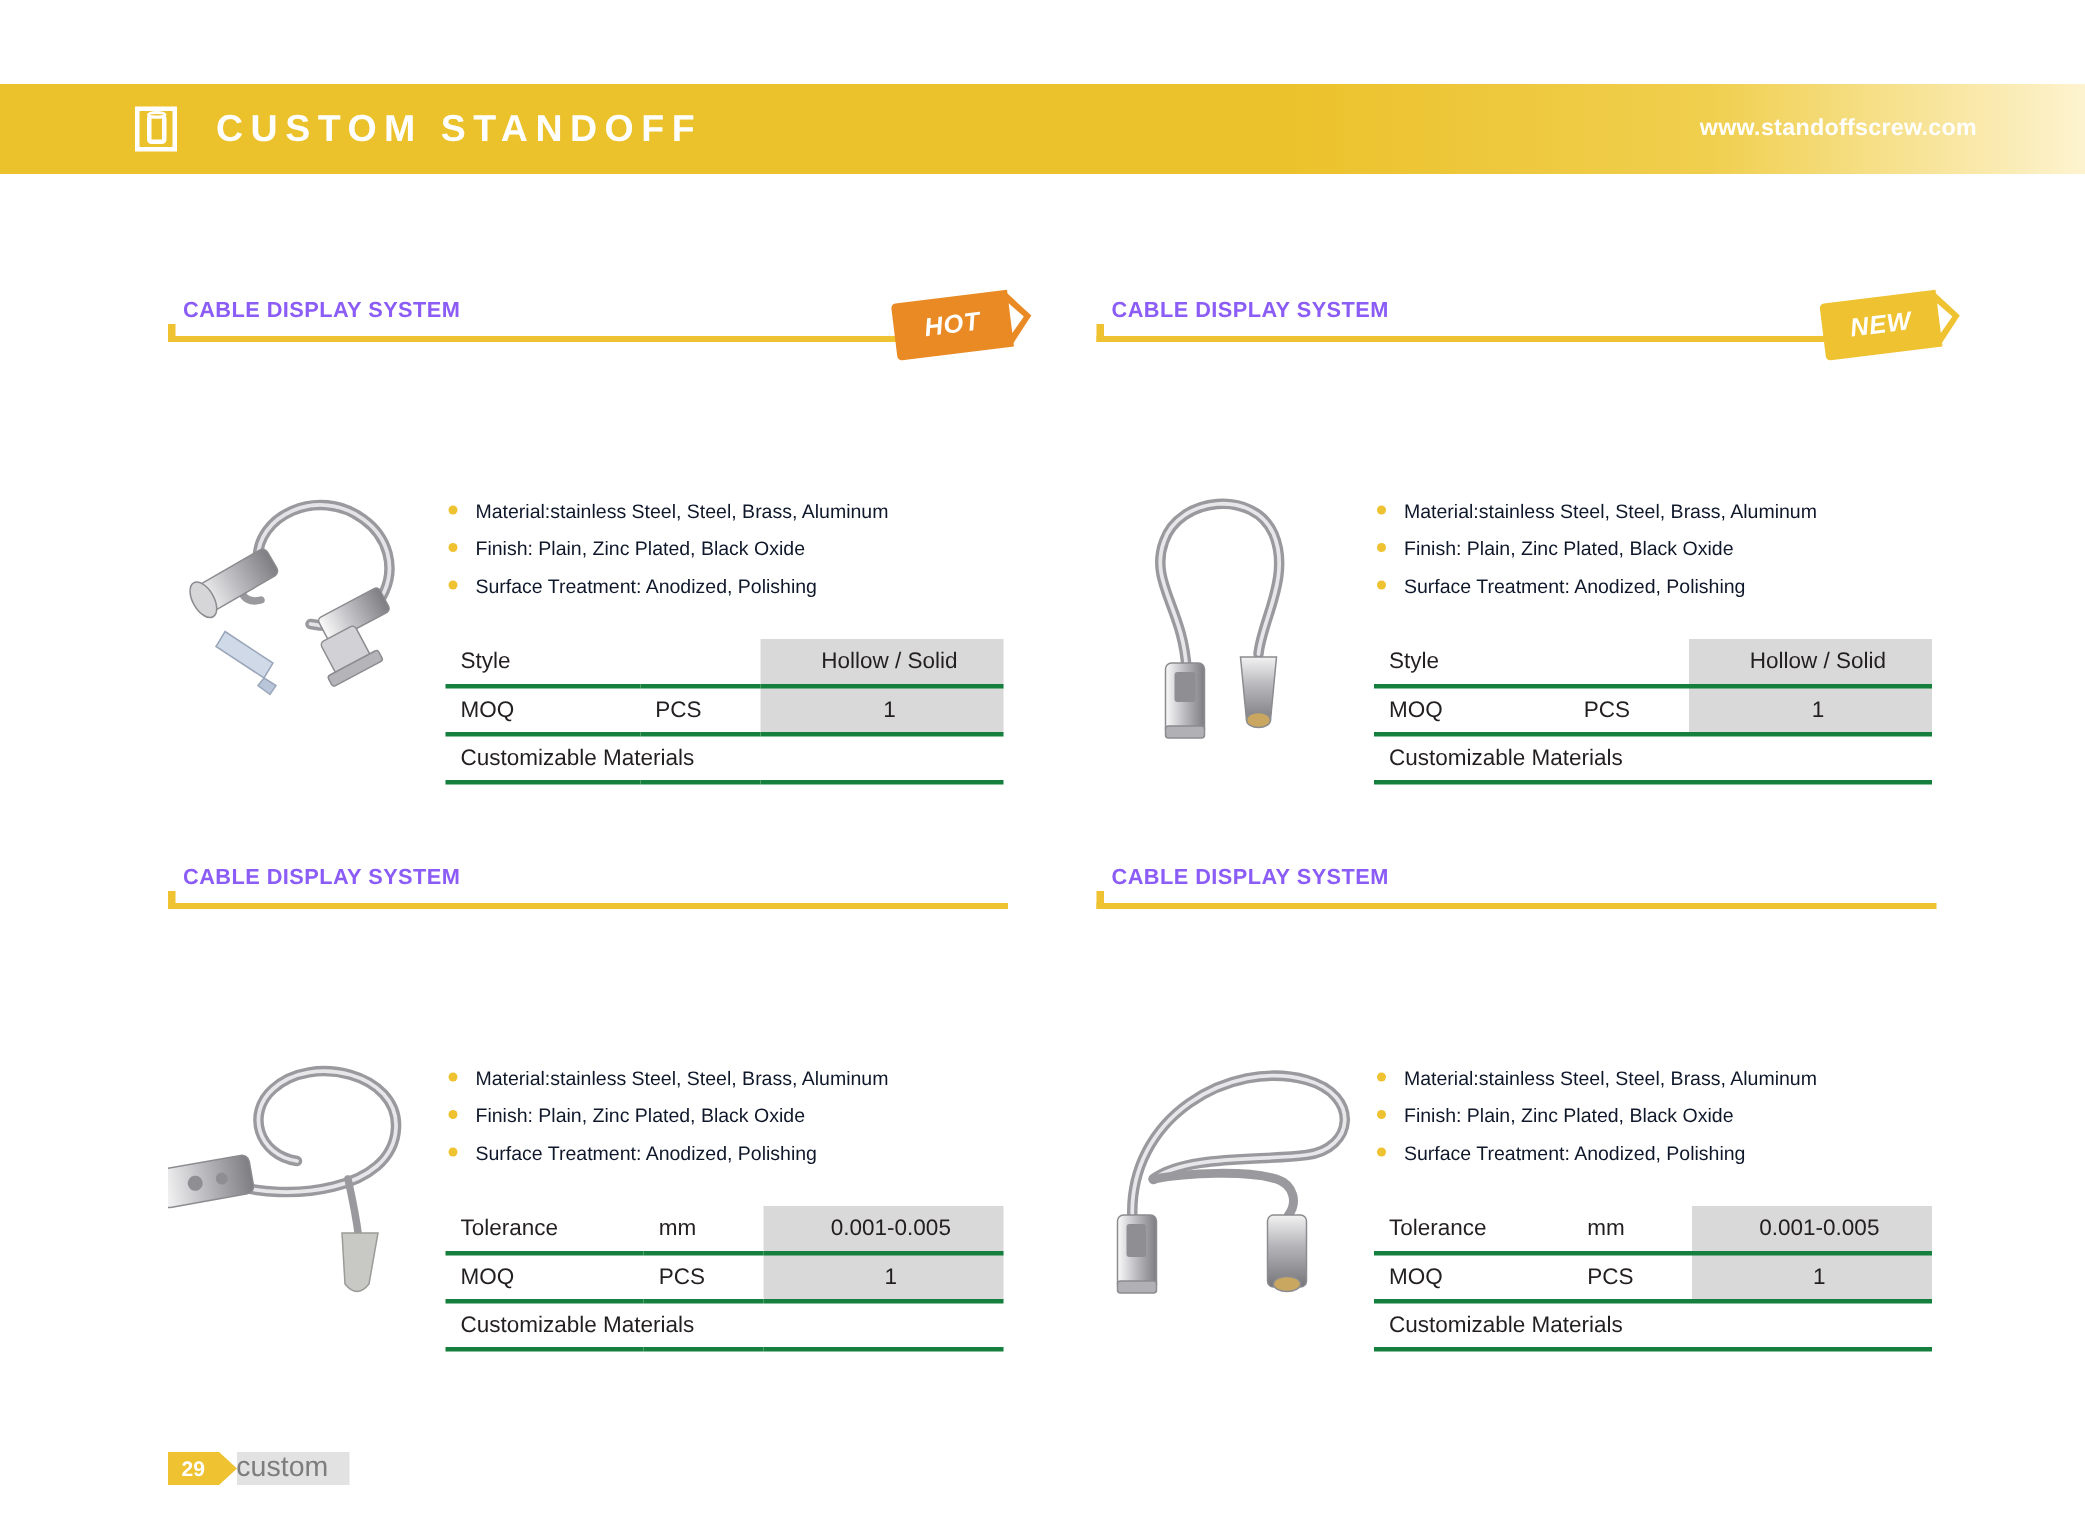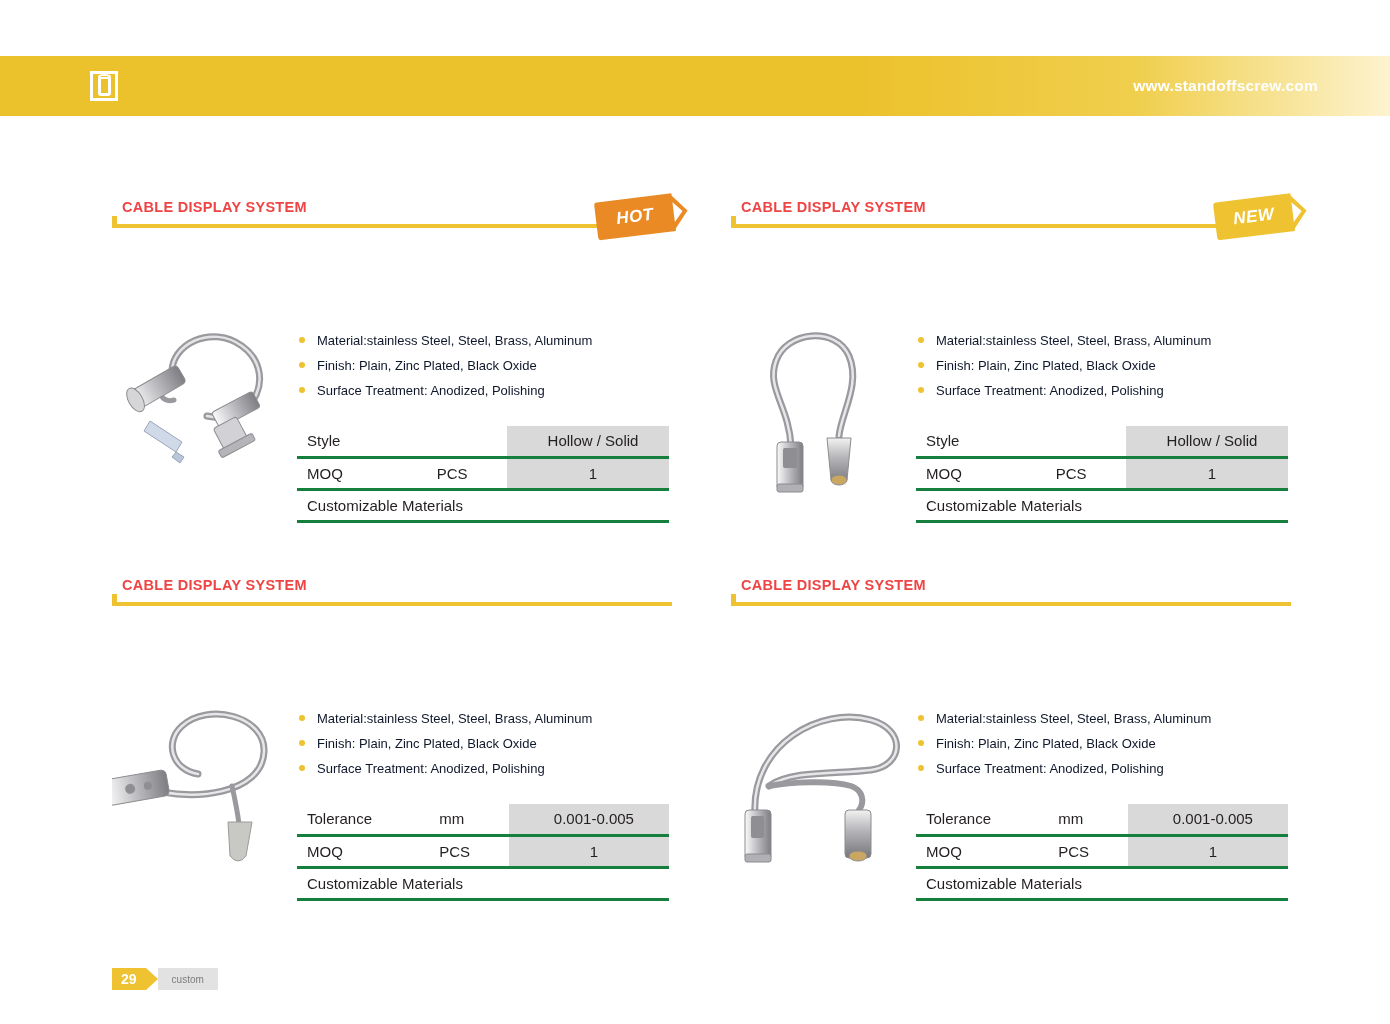--- a/index.html
+++ b/index.html
@@ -73,21 +73,21 @@
   .p3 { left: 112px; top: 574px; }
   .p4 { left: 731px; top: 574px; }
 
   .panel-head {
     position: relative;
     height: 40px;
   }
   .panel-title {
     font-size: 14.5px;
     font-weight: bold;
-    color: #ef4444;
+    color: #8b5cf6;
     letter-spacing: 0.3px;
     padding-left: 10px;
     line-height: 22px;
   }
   .panel-rule {
     position: absolute;
     left: 0; top: 28px;
     width: 560px; height: 4px;
     background: #eec230;
   }
@@ -208,36 +208,37 @@
   }
   .footer-arrow {
     width: 0; height: 0;
     border-top: 11px solid transparent;
     border-bottom: 11px solid transparent;
     border-left: 12px solid #eec230;
   }
   .footer-label {
     background: #e2e2e2;
     color: #7d7d7d;
-    font-size: 10px;
-    padding: 0 14px 0 14px;
+    font-size: 19px;
+    padding: 0 14px 0 0;
     display: flex; align-items: center;
   }
 
   svg { display: block; }
 </style>
 </head>
 <body>
 
 <div class="header">
   <div class="header-logo">
     <div class="lg-outer"></div>
     <div class="lg-cyl"></div>
     <div class="lg-cap"></div>
   </div>
+  <div class="header-title">CUSTOM STANDOFF</div>
   <div class="header-url">www.standoffscrew.com</div>
 </div>
 
 <div class="panel p1">
   <div class="panel-head">
     <div class="panel-rule-cap"></div>
     <div class="panel-title">CABLE DISPLAY SYSTEM</div>
     <div class="panel-rule"></div>
     <div class="badge hot">
       <div class="tag-body"></div>

